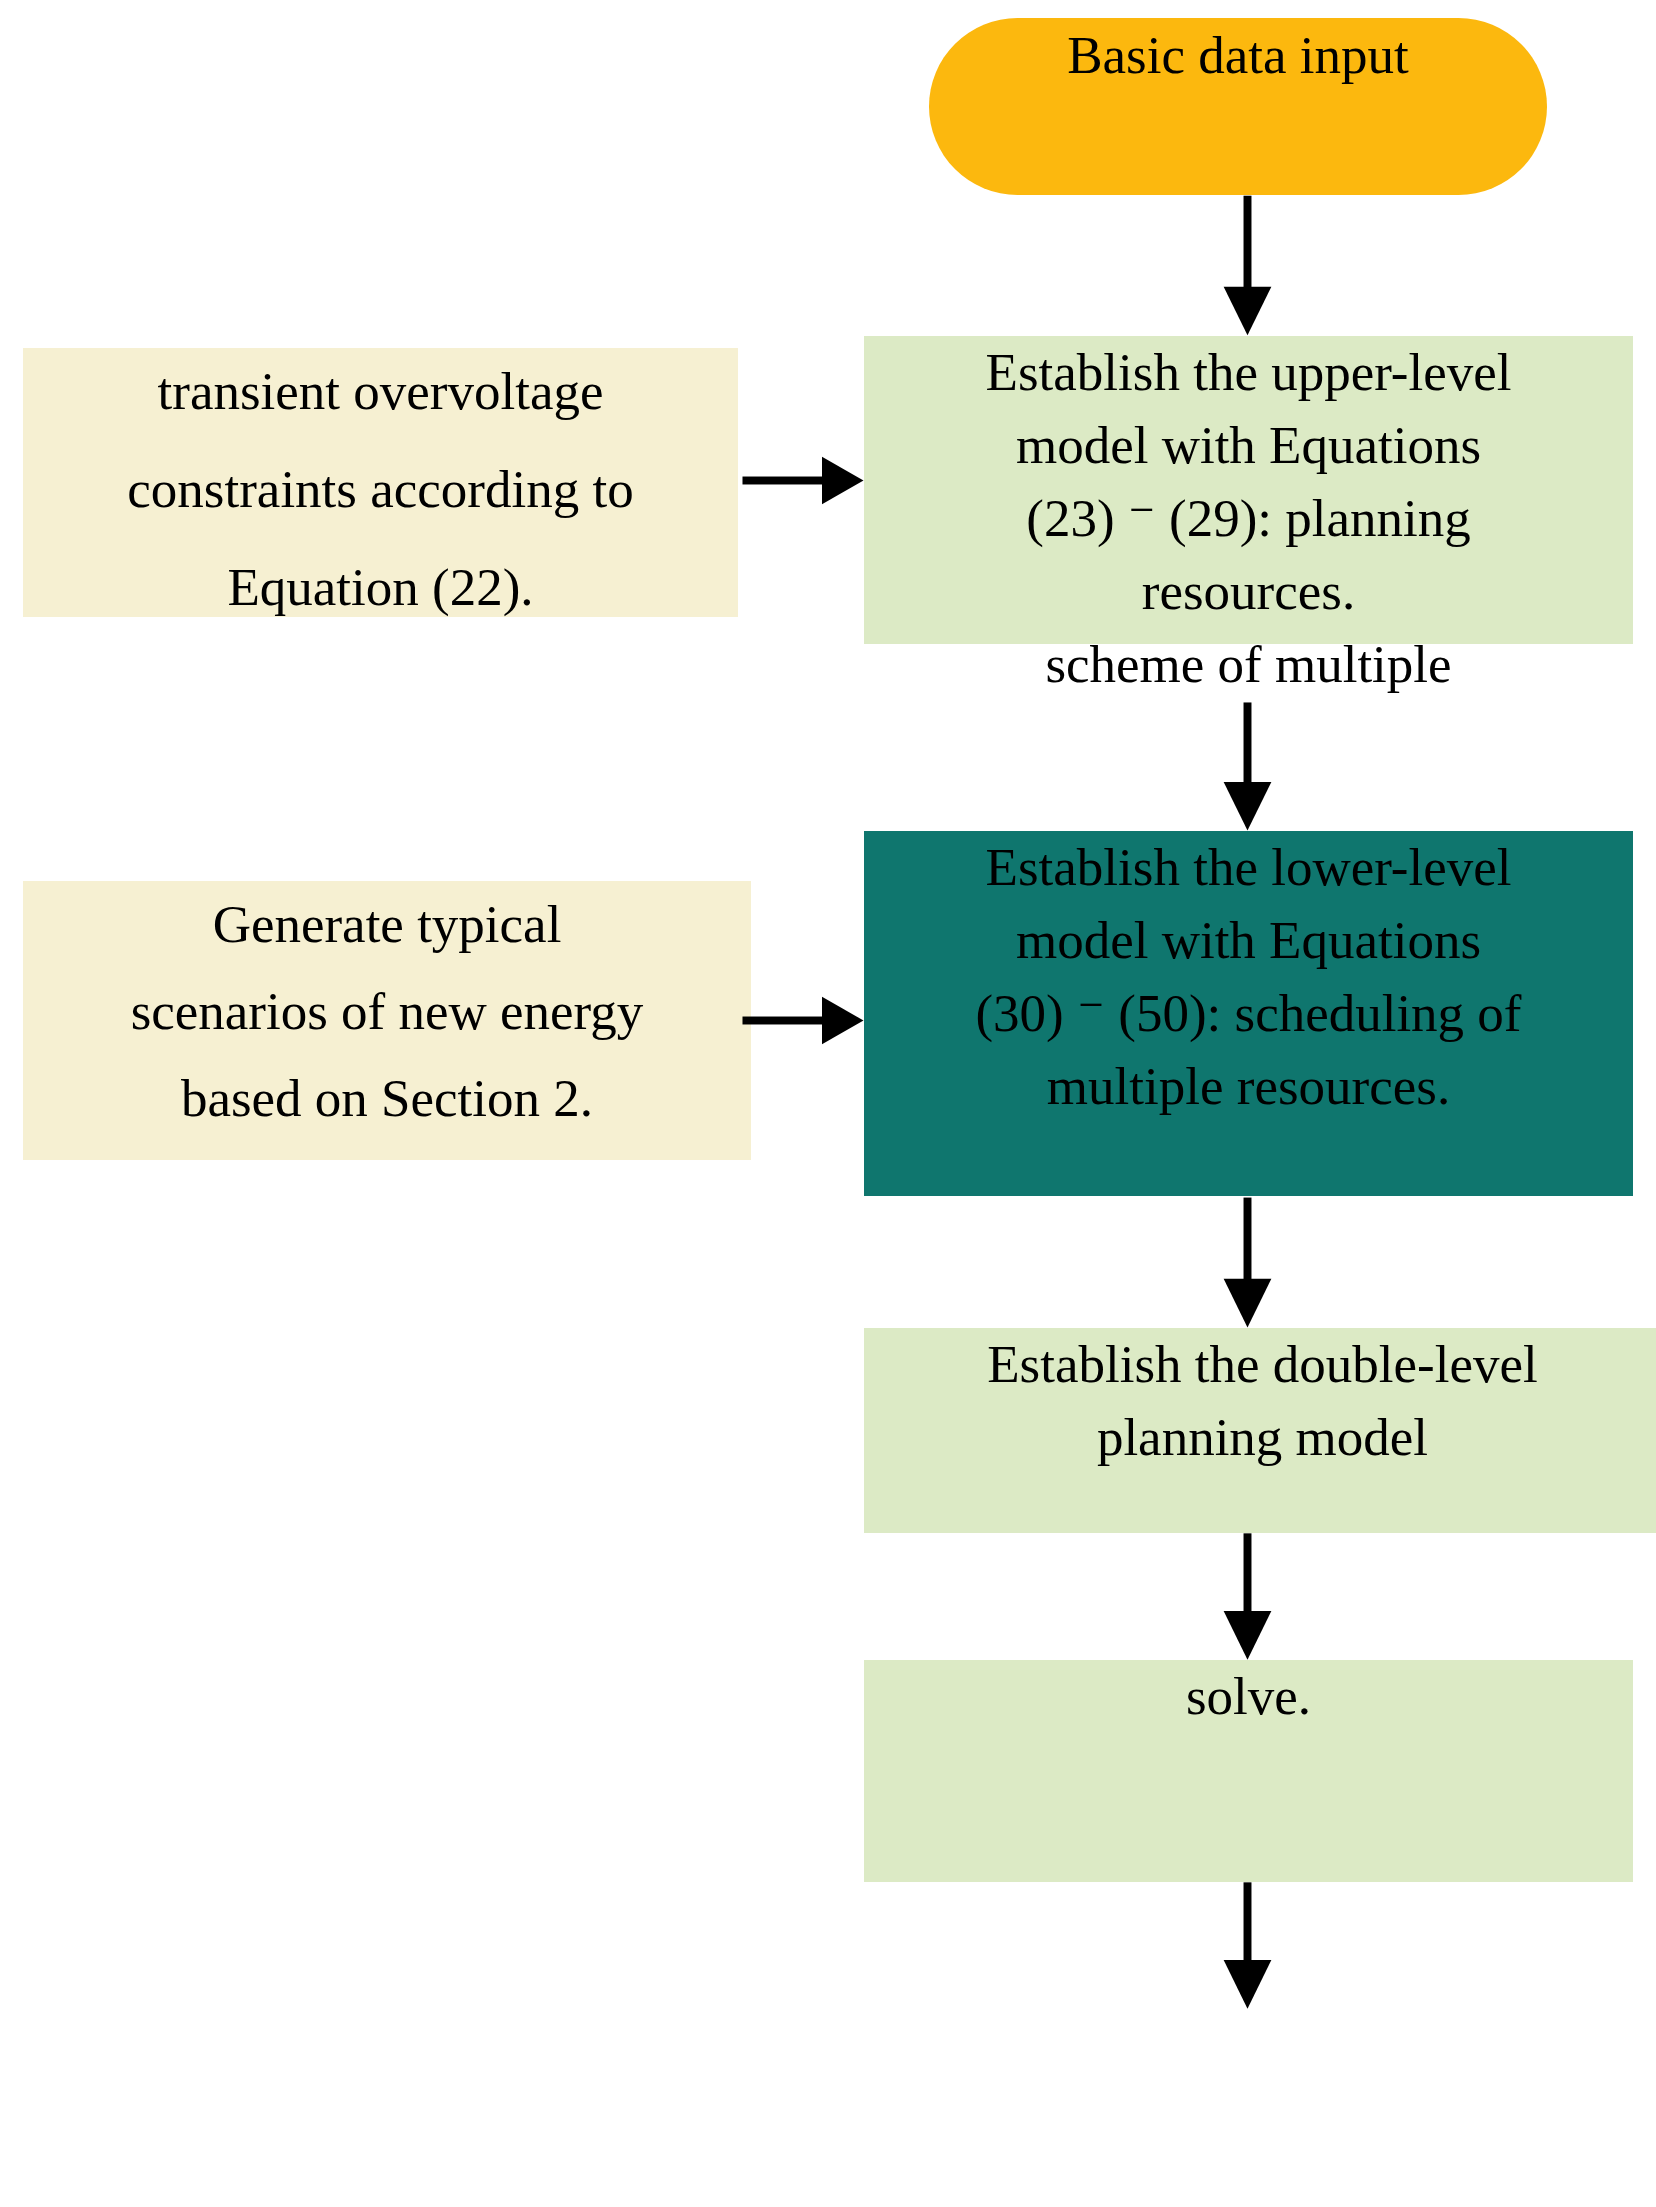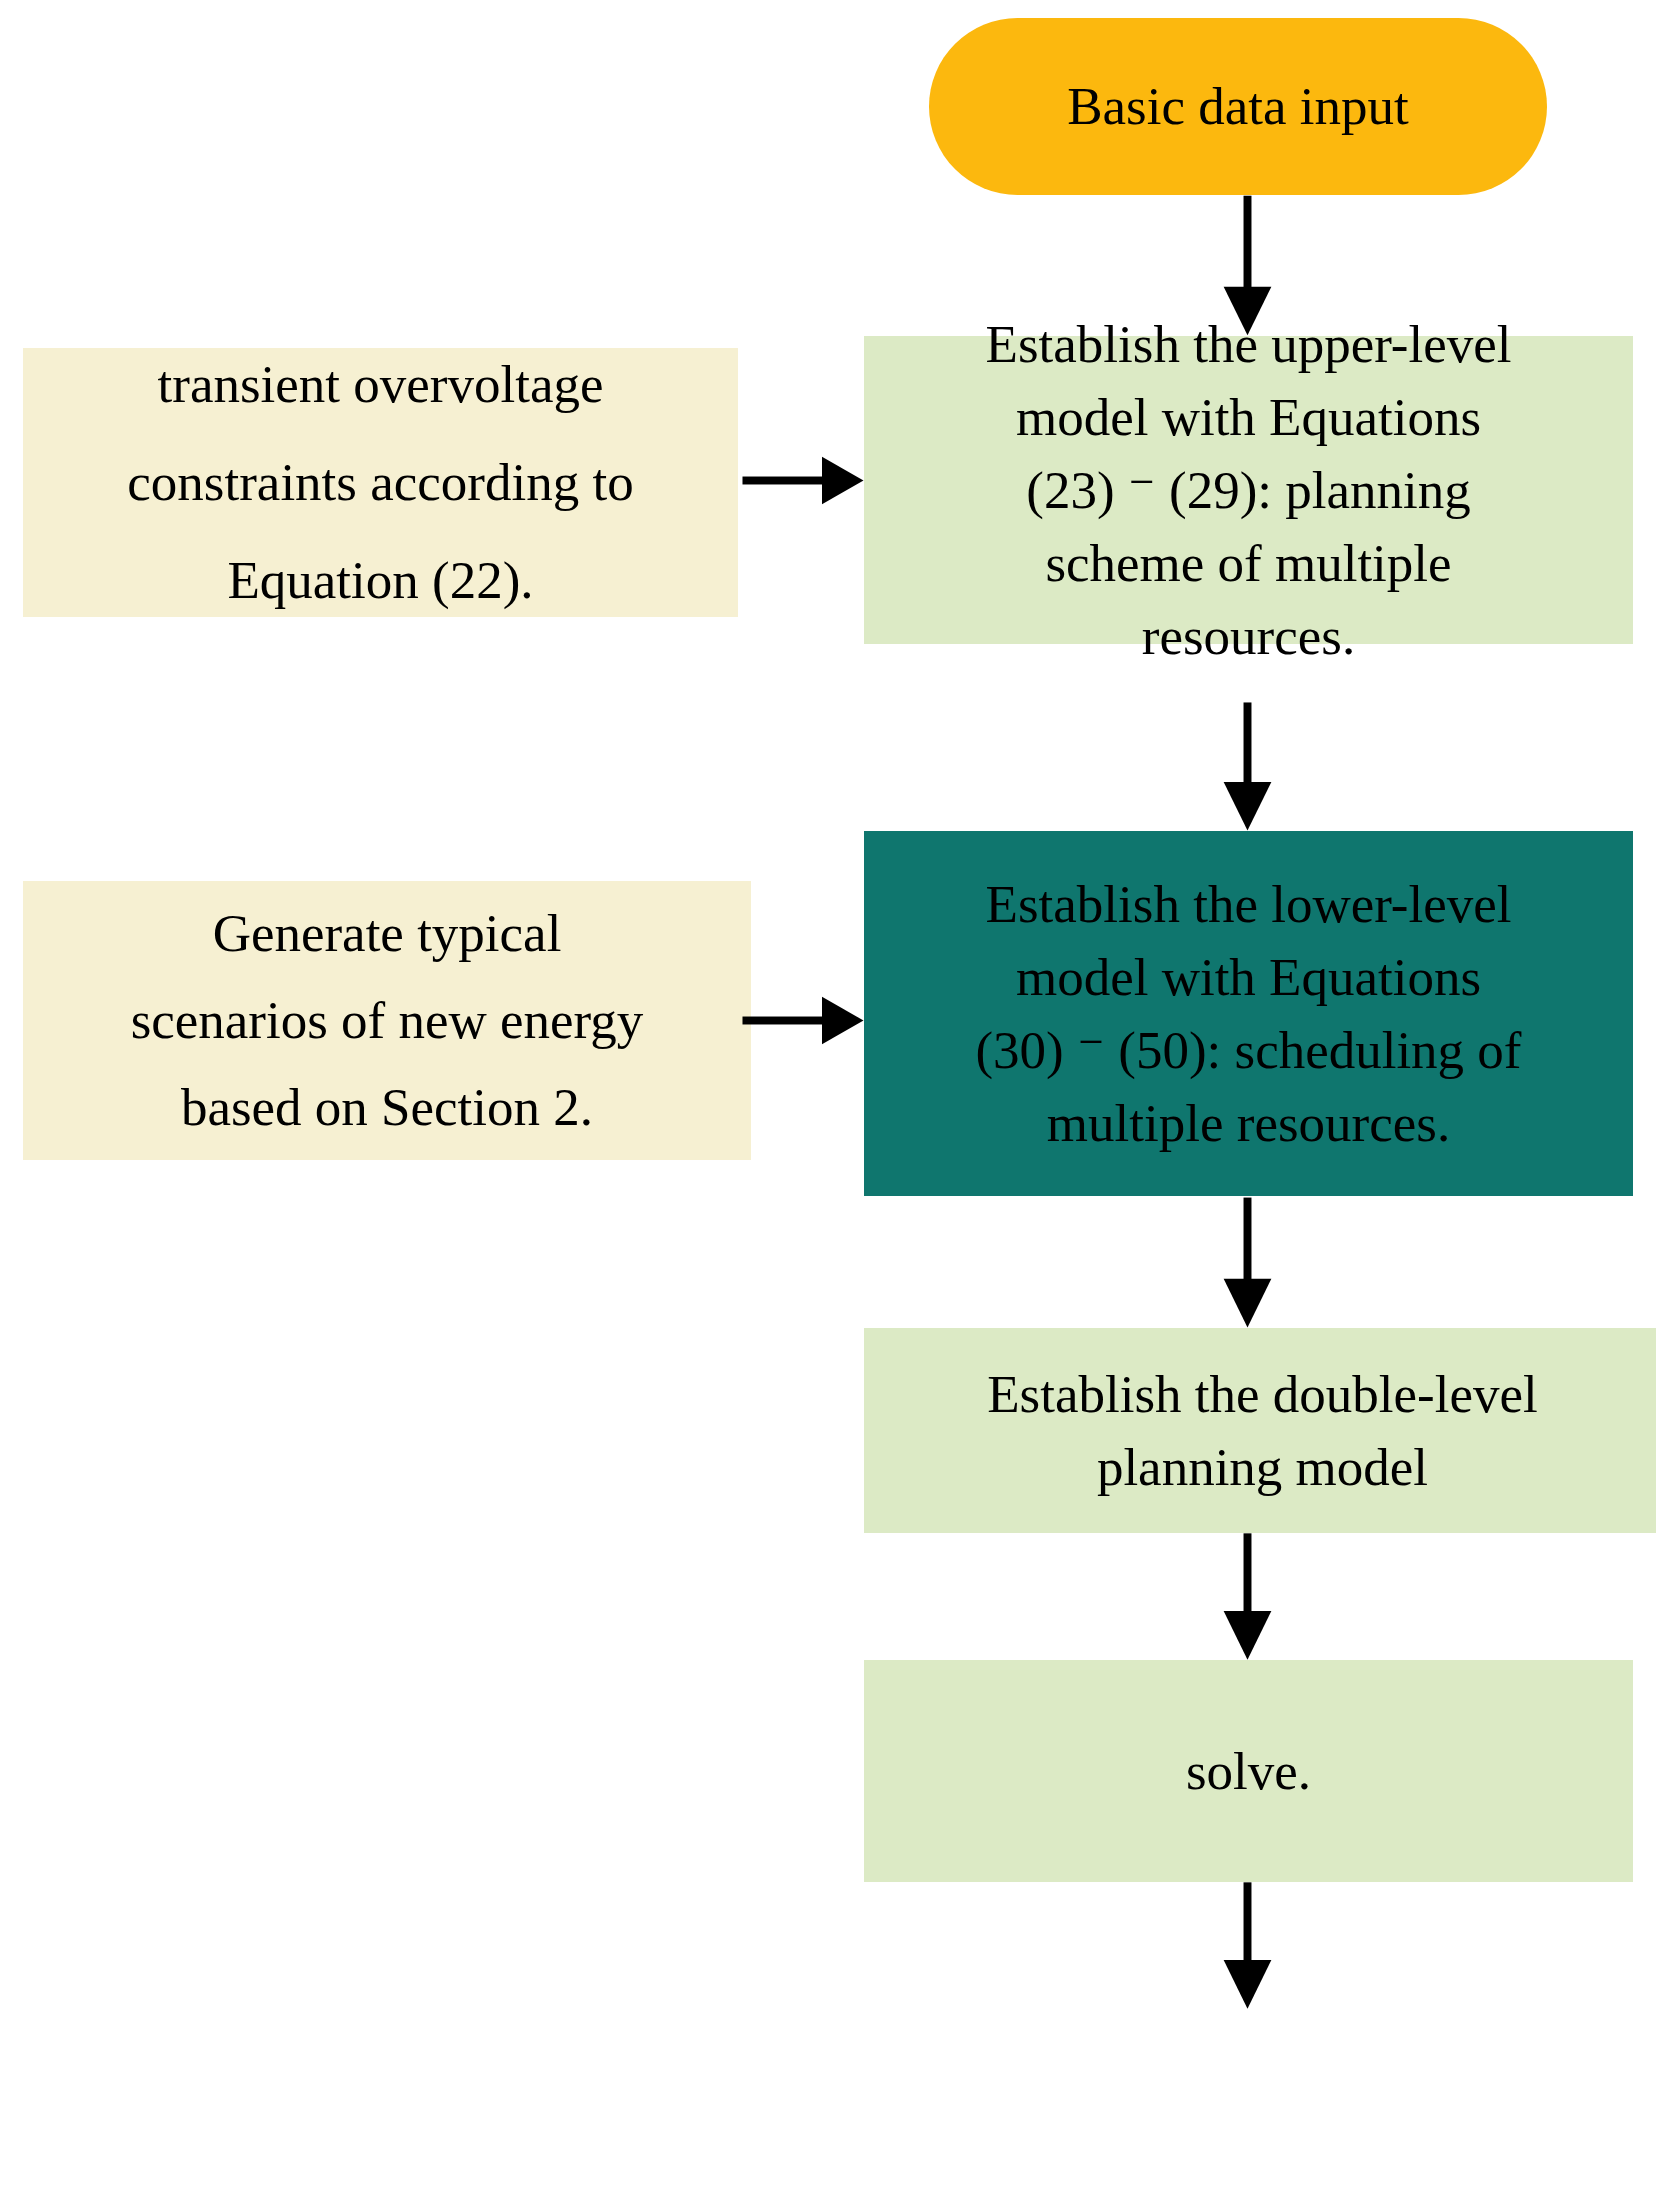--- a/index.html
+++ b/index.html
@@ -14,21 +14,20 @@
     background: #ffffff;
     font-family: "Liberation Serif", "DejaVu Serif", serif;
     color: #000000;
     overflow: hidden;
   }
   .node {
     position: absolute;
     display: flex;
     flex-direction: column;
     align-items: center;
-    justify-content: center;
     text-align: center;
     box-sizing: border-box;
   }
   .pill {
     background: #FCB80E;
     border-radius: 98px;
     font-size: 53px;
     line-height: 75px;
   }
   .process {
@@ -83,22 +82,22 @@
     <svg width="53" height="141" viewBox="0 0 60 158">
       <rect x="25.5" y="0" width="9" height="108" fill="currentColor"></rect>
       <polygon points="3,103 57,103 30,158" fill="currentColor"></polygon>
     </svg>
   </div>
 
   <div class="node process" id="process-1" style="background: rgb(220, 234, 197);">
     <div class="line">Establish the upper-level</div>
     <div class="line">model with Equations</div>
     <div class="line">(23) ⁻ (29): planning</div>
+    <div class="line">resources.</div>
     <div class="line">scheme of multiple</div>
-    <div class="line">resources.</div>
   </div>
 
   <div class="node side" id="side-note-1" style="background: rgb(246, 240, 210); gap: 11px;">
     <div class="line">transient overvoltage</div>
     <div class="line">constraints according to</div>
     <div class="line">Equation (22).</div>
   </div>
 
   <div class="arrow" id="arrow-h-1" style="color: rgb(0, 0, 0);">
     <svg width="122" height="53" viewBox="0 0 137 60">

